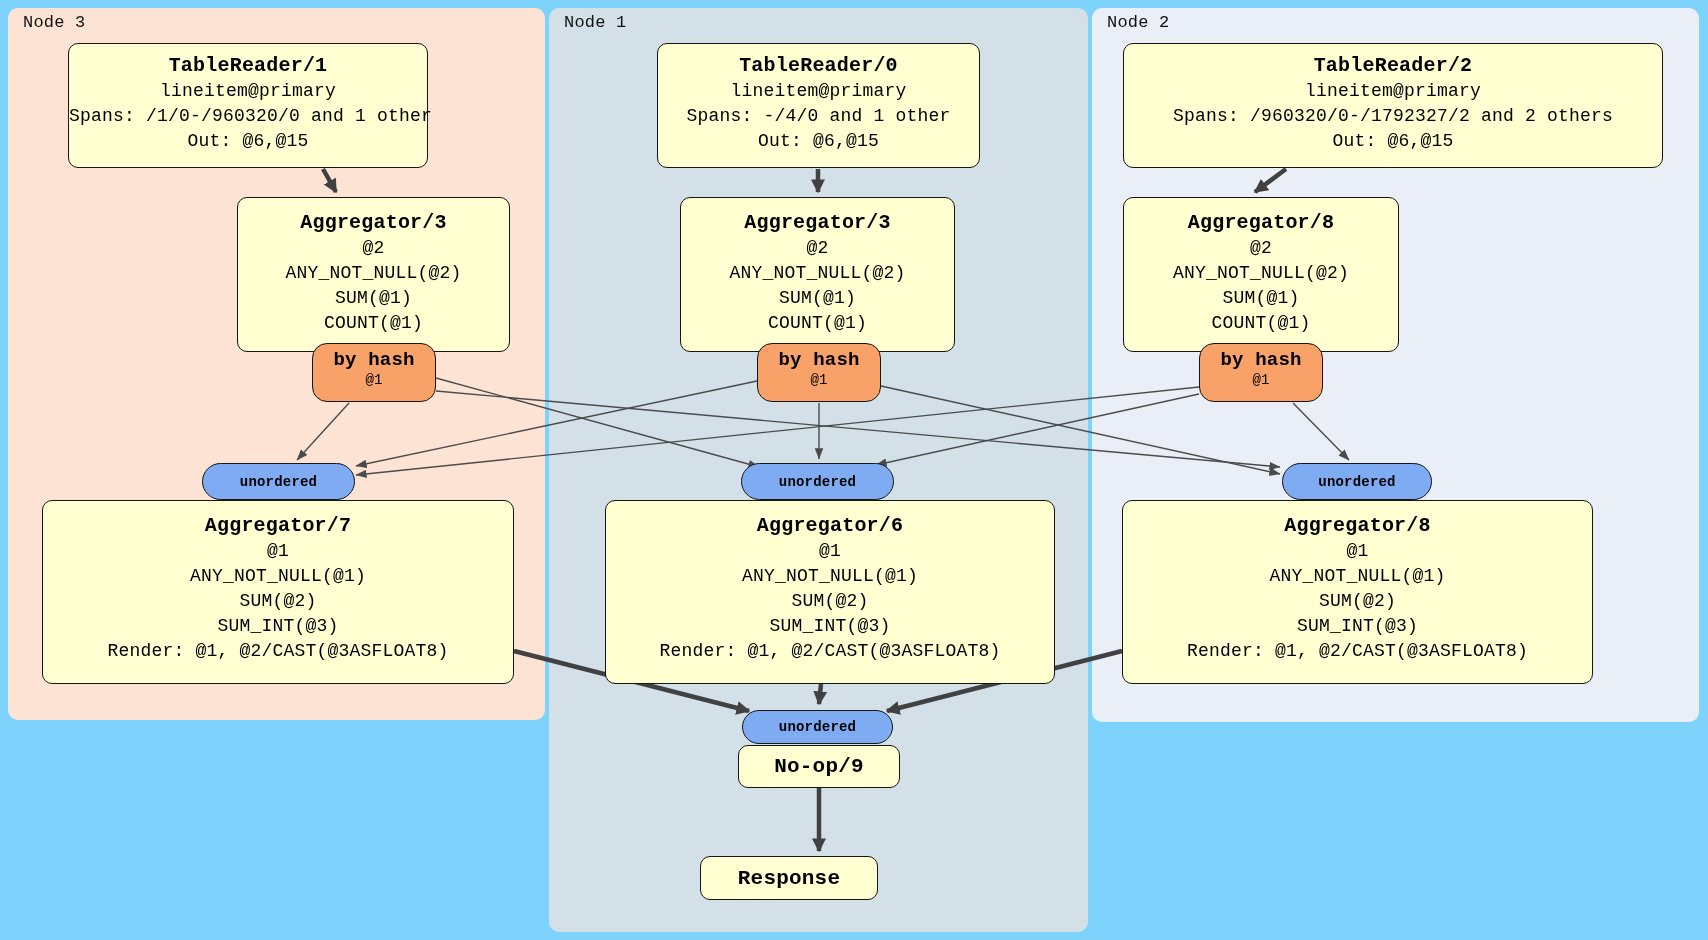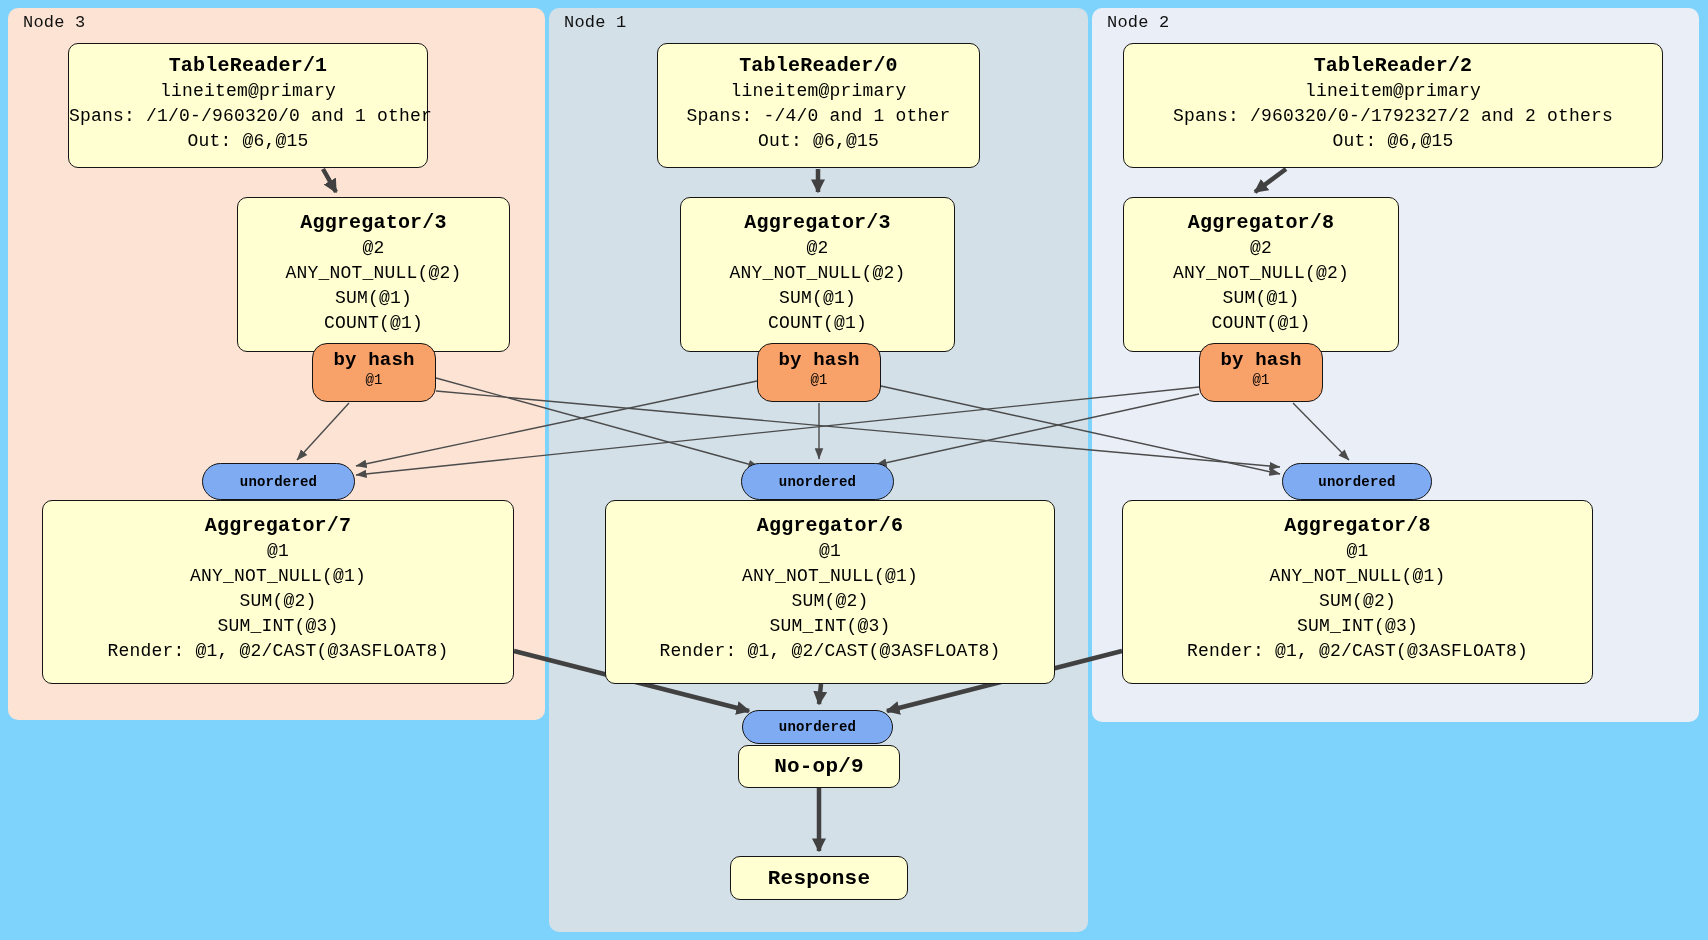--- a/index.html
+++ b/index.html
@@ -138,21 +138,21 @@
   </div>
 
   <div class="pill" style="left:742px;top:710px;width:151px;height:34px;">
     <span>unordered</span>
   </div>
 
   <div class="box terminal" style="left:738px;top:745px;width:162px;height:43px;">
     <div class="title">No-op/9</div>
   </div>
 
-  <div class="box terminal" style="left:730px;top:856px;width:178px;height:44px;">
+  <div class="box terminal" style="left:700px;top:856px;width:178px;height:44px;">
     <div class="title">Response</div>
   </div>
 
   <div class="box" style="left:1123px;top:43px;width:540px;height:125px;">
     <div class="title">TableReader/2</div>
     <div class="line">lineitem@primary</div>
     <div class="line">Spans: /960320/0-/1792327/2 and 2 others</div>
     <div class="line">Out: @6,@15</div>
   </div>
 

